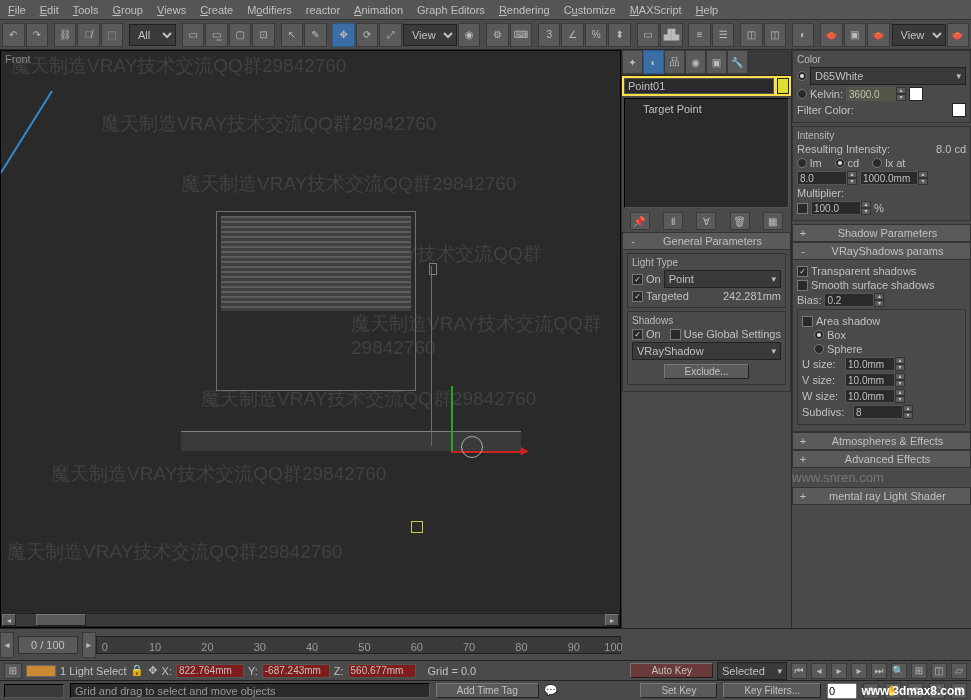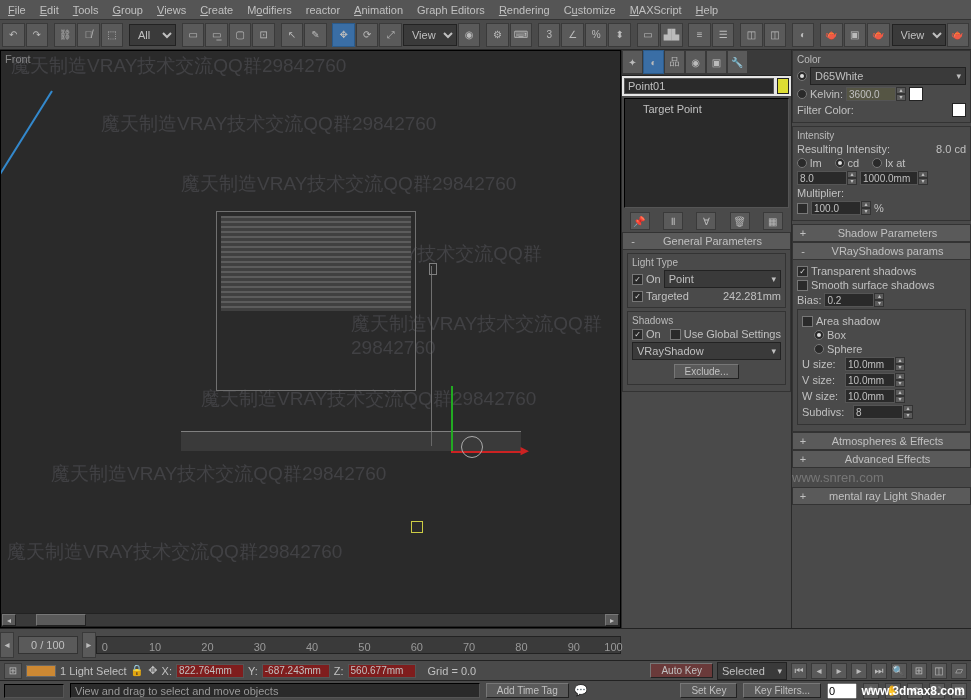--- a/index.html
+++ b/index.html
@@ -14,21 +14,21 @@
 .sep { width: 4px; }
 .main { display: flex; height: calc(700px - 20px - 30px - 32px - 20px - 20px); }
 .viewport { flex: 1; background: #2a2a2a; position: relative; border: 1px solid #000; overflow: hidden; }
 .viewport-label { position: absolute; top: 2px; left: 4px; color: #888; font-size: 11px; }
 .annotation { position: absolute; bottom: 50px; left: 90px; color: #c04040; font-size: 16px; font-weight: bold; }
 .side { width: 350px; background: #4a4a4a; display: flex; }
 .modpanel { width: 170px; border-left: 1px solid #2a2a2a; display: flex; flex-direction: column; }
 .propspanel { width: 180px; border-left: 1px solid #2a2a2a; display: flex; flex-direction: column; overflow-y: auto; }
 .tabrow { height: 26px; display: flex; gap: 0; background: #3a3a3a; border-bottom: 1px solid #222; }
 .tabrow .tbtn { width: 21px; height: 24px; }
-.namefield { background: #e5e5e5; padding: 2px; display: flex; gap: 3px; }
+.namefield { background: #fde047; padding: 2px; display: flex; gap: 3px; }
 .namefield input { flex: 1; background: #2a2a2a; border: 1px solid #555; color: #c0c0c0; padding: 1px 3px; }
 .colorswatch { width: 16px; height: 16px; background: #dddd33; border: 1px solid #222; }
 .dropdown { width: 100%; background: #3a3a3a; border: 1px solid #222; color: #c0c0c0; padding: 2px 4px; display: flex; justify-content: space-between; align-items: center; }
 .dropdown::after { content: "▾"; font-size: 9px; }
 .stacklist { background: #2a2a2a; border: 1px inset #555; height: 110px; margin: 2px; padding: 2px; }
 .stacklist .item { padding: 2px 16px; color: #c0c0c0; }
 .stackbtns { display: flex; gap: 1px; padding: 2px; justify-content: space-around; }
 .rollup-hdr { background: #5a5a5a; border: 1px solid #333; padding: 2px 4px; text-align: center; display: flex; align-items: center; }
 .rollup-hdr .pm { width: 12px; }
 .rollup-hdr .t { flex: 1; }
@@ -36,21 +36,21 @@
 .grp { border: 1px solid #333; padding: 3px 4px; margin-bottom: 3px; }
 .grp-label { font-size: 10px; margin-bottom: 2px; color: #bbb; }
 .row { display: flex; align-items: center; gap: 3px; margin: 2px 0; font-size: 10px; }
 .cb { width: 11px; height: 11px; background: #2a2a2a; border: 1px solid #777; display: inline-flex; align-items: center; justify-content: center; font-size: 8px; color: #ddd; }
 .radio { width: 10px; height: 10px; border-radius: 50%; border: 1px solid #777; background: #2a2a2a; display: inline-flex; align-items: center; justify-content: center; }
 .radio.on::after { content: ""; width: 4px; height: 4px; background: #ddd; border-radius: 50%; }
 .spinner { display: flex; }
 .spinner input { width: 50px; background: #2a2a2a; border: 1px solid #555; color: #c0c0c0; padding: 0 2px; font-size: 10px; height: 14px; }
 .spinner .arrows { width: 10px; display: flex; flex-direction: column; }
 .spinner .arrows span { height: 7px; background: #5a5a5a; border: 1px solid #333; font-size: 6px; line-height: 5px; text-align: center; }
-.btn { background: #5a5a5a; border: 1px outset #777; padding: 1px 10px; font-size: 10px; color: #c0c0c0; text-align: center; }
+.btn { background: #5a5a5a; border: 1px outset #777; padding: 1px 20px; font-size: 10px; color: #c0c0c0; text-align: center; }
 .swatch-sm { width: 30px; height: 12px; background: #000; border: 1px solid #666; }
 .swatch-white { width: 14px; height: 14px; background: #fff; border: 1px solid #222; }
 .timeline { height: 32px; background: #4a4a4a; border-top: 1px solid #222; display: flex; align-items: center; }
 .timeslider { background: #5a5a5a; border: 1px solid #333; padding: 2px 12px; margin: 8px 4px; }
 .ruler { flex: 1; height: 18px; background: #3a3a3a; border: 1px solid #222; position: relative; font-size: 9px; color: #999; }
 .ruler span { position: absolute; bottom: 0; }
 .statusbar { height: 20px; background: #4a4a4a; display: flex; align-items: center; gap: 4px; padding: 0 4px; font-size: 10px; border-top: 1px solid #222; }
 .statusbar input { background: #7f1d1d; border: 1px solid #555; color: #c0c0c0; width: 68px; padding: 0 2px; height: 14px; font-size: 10px; }
 .promptbar { height: 20px; background: #4a4a4a; display: flex; align-items: center; padding: 0 4px; gap: 6px; font-size: 10px; border-top: 1px solid #222; }
 .promptfield { background: #2a2a2a; border: 1px inset #555; color: #999; padding: 1px 4px; flex: 1; height: 15px; }
@@ -454,21 +454,21 @@
   <div class="tbtn" style="width:16px;height:16px">▸</div>
   <div class="tbtn" style="width:16px;height:16px">⏭</div>
   <div class="tbtn" style="width:16px;height:16px">🔍</div>
   <div class="tbtn" style="width:16px;height:16px">⊞</div>
   <div class="tbtn" style="width:16px;height:16px">◫</div>
   <div class="tbtn" style="width:16px;height:16px">▱</div>
 </div>
 
 <div class="promptbar">
   <div style="width:60px;height:14px;background:#3a3a3a;border:1px inset #555"></div>
-  <div class="promptfield">View and drag to select and move objects</div>
+  <div class="promptfield">Grid and drag to select and move objects</div>
   <span class="btn">Add Time Tag</span>
   <span>💬</span>
   <div style="flex:0.2"></div>
   <div class="btn">Set Key</div>
   <div class="btn">Key Filters...</div>
   <input style="width: 30px;" value="0">
   <div class="tbtn" style="width:16px;height:16px">⏱</div>
   <div class="tbtn" style="width:16px;height:16px">✋</div>
   <div class="tbtn" style="width:16px;height:16px">⟲</div>
   <div class="tbtn" style="width:16px;height:16px">⛶</div>

